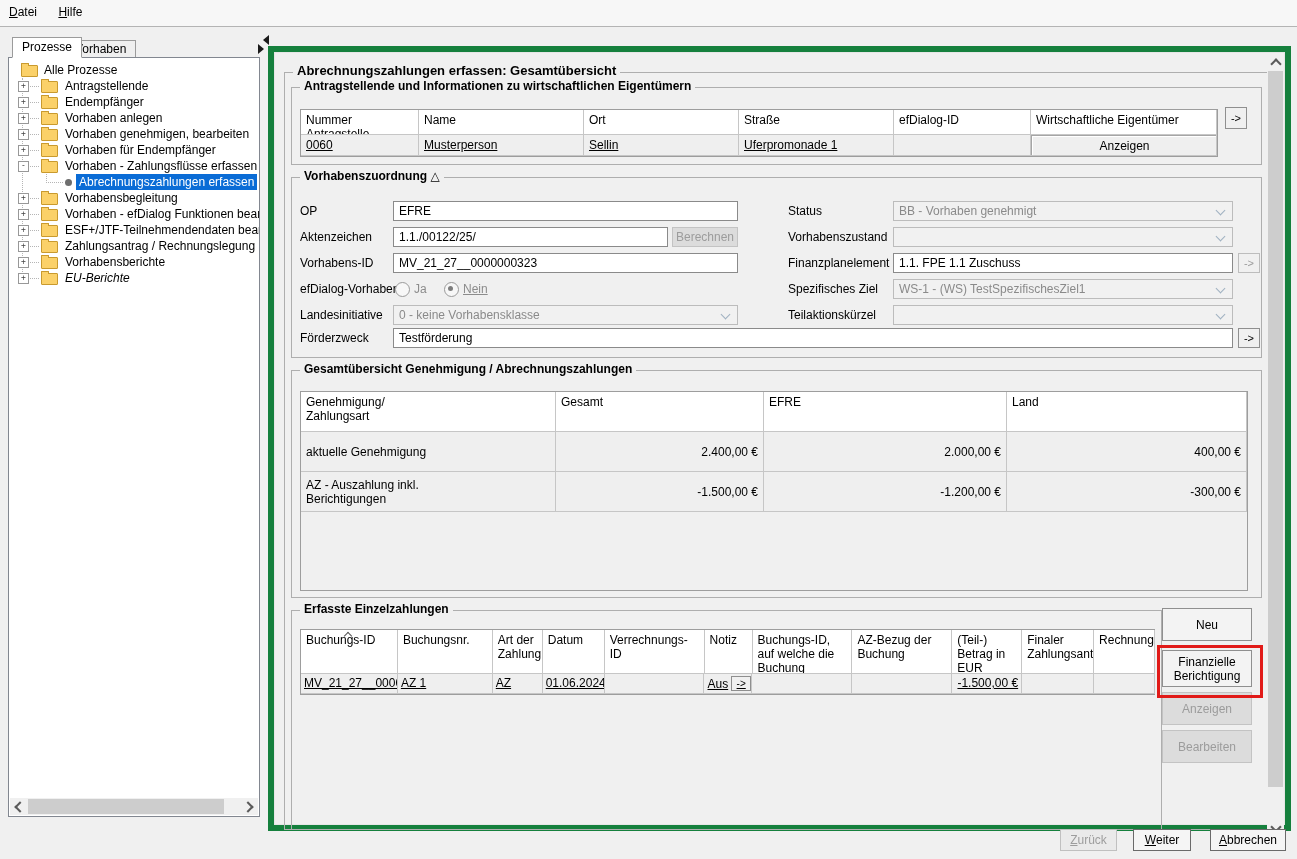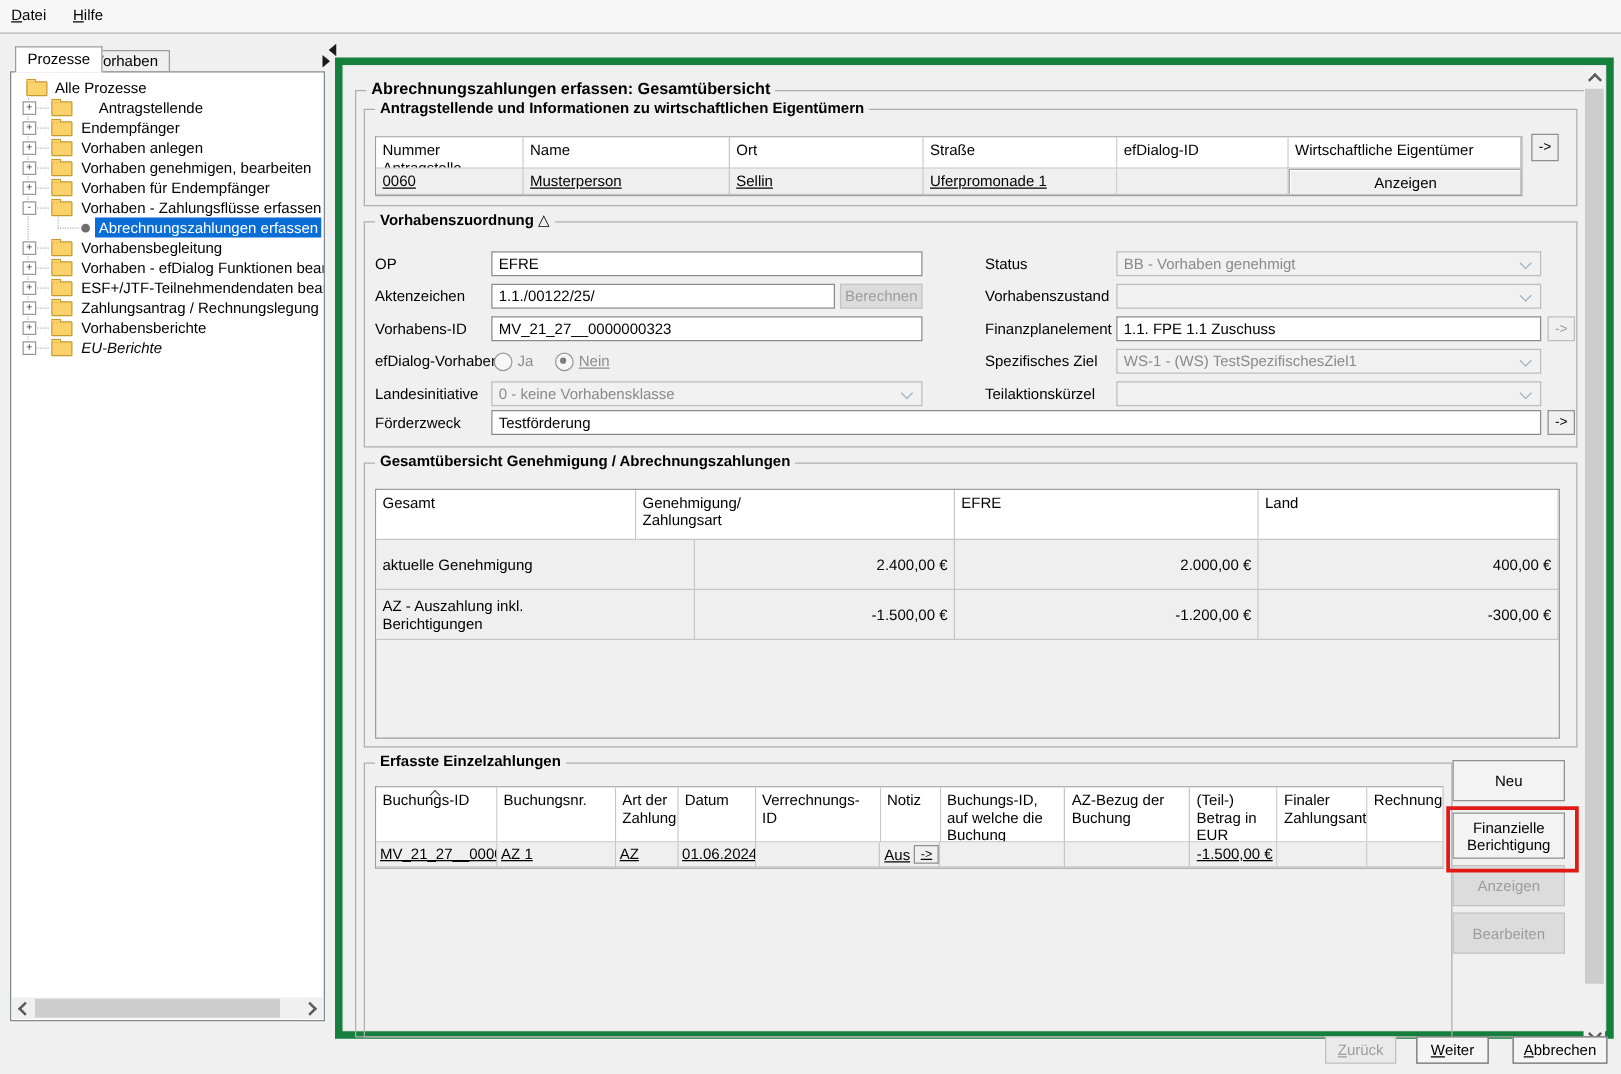--- a/index.html
+++ b/index.html
@@ -101,21 +101,21 @@
   <div class="tree-l" style="left:37px;top:114px;width:16px;height:10px;"></div>
   <div id="tree" class="abs" style="left:0;top:4px;right:0;bottom:18px;overflow:hidden;">
       <div class="tree-row">
         <span class="folder" style="left: 12px;"></span>
         <span class="tree-lbl" style="left: 32px;">Alle Prozesse</span>
       </div>
       <div class="tree-row">
         <span class="expander">+</span>
         <span class="stub" style="left: 19px; width: 11px;"></span>
         <span class="folder" style="left: 32px;"></span>
-        <span class="tree-lbl" style="left: 67px;">Antragstellende</span>
+        <span class="tree-lbl" style="left: 53px;">Antragstellende</span>
       </div>
       <div class="tree-row">
         <span class="expander">+</span>
         <span class="stub" style="left: 19px; width: 11px;"></span>
         <span class="folder" style="left: 32px;"></span>
         <span class="tree-lbl" style="left: 53px;">Endempfänger</span>
       </div>
       <div class="tree-row">
         <span class="expander">+</span>
         <span class="stub" style="left: 19px; width: 11px;"></span>
@@ -282,23 +282,23 @@
       <div class="dd" style="left:601px;top:127px;width:340px;">
         <span class="dd-val"></span>
           <span class="dd-chev"></span>
       </div>
     </div>
 
     <div class="grp" style="left:6px;top:297px;width:971px;height:228px;">
       <span class="legend">Gesamtübersicht Genehmigung / Abrechnungszahlungen</span>
       <div class="tbl" style="left:8px;top:20px;width:948px;height:200px;background:#f0f0f0;">
         <div class="trow" id="t3h">
-            <div class="th pre" style="width: 208px; height: 40px;">Gesamt</div>
             <div class="th pre" style="width: 255px; height: 40px;">Genehmigung/
 Zahlungsart</div>
+            <div class="th pre" style="width: 208px; height: 40px;">Gesamt</div>
             <div class="th pre" style="width: 243px; height: 40px;">EFRE</div>
             <div class="th pre" style="width: 240px; height: 40px;">Land</div>
           </div>
         <div id="t3b">
             <div class="trow">
               <div class="td pre" style="width: 255px; height: 40px; display: flex; align-items: center;">aktuelle Genehmigung</div>
               <div class="td pre money" style="width: 208px; height: 40px; display: flex; align-items: center; justify-content: flex-end;">2.400,00 €</div>
               <div class="td pre money" style="width: 243px; height: 40px; display: flex; align-items: center; justify-content: flex-end;">2.000,00 €</div>
               <div class="td pre money" style="width: 240px; height: 40px; display: flex; align-items: center; justify-content: flex-end;">400,00 €</div>
             </div>

